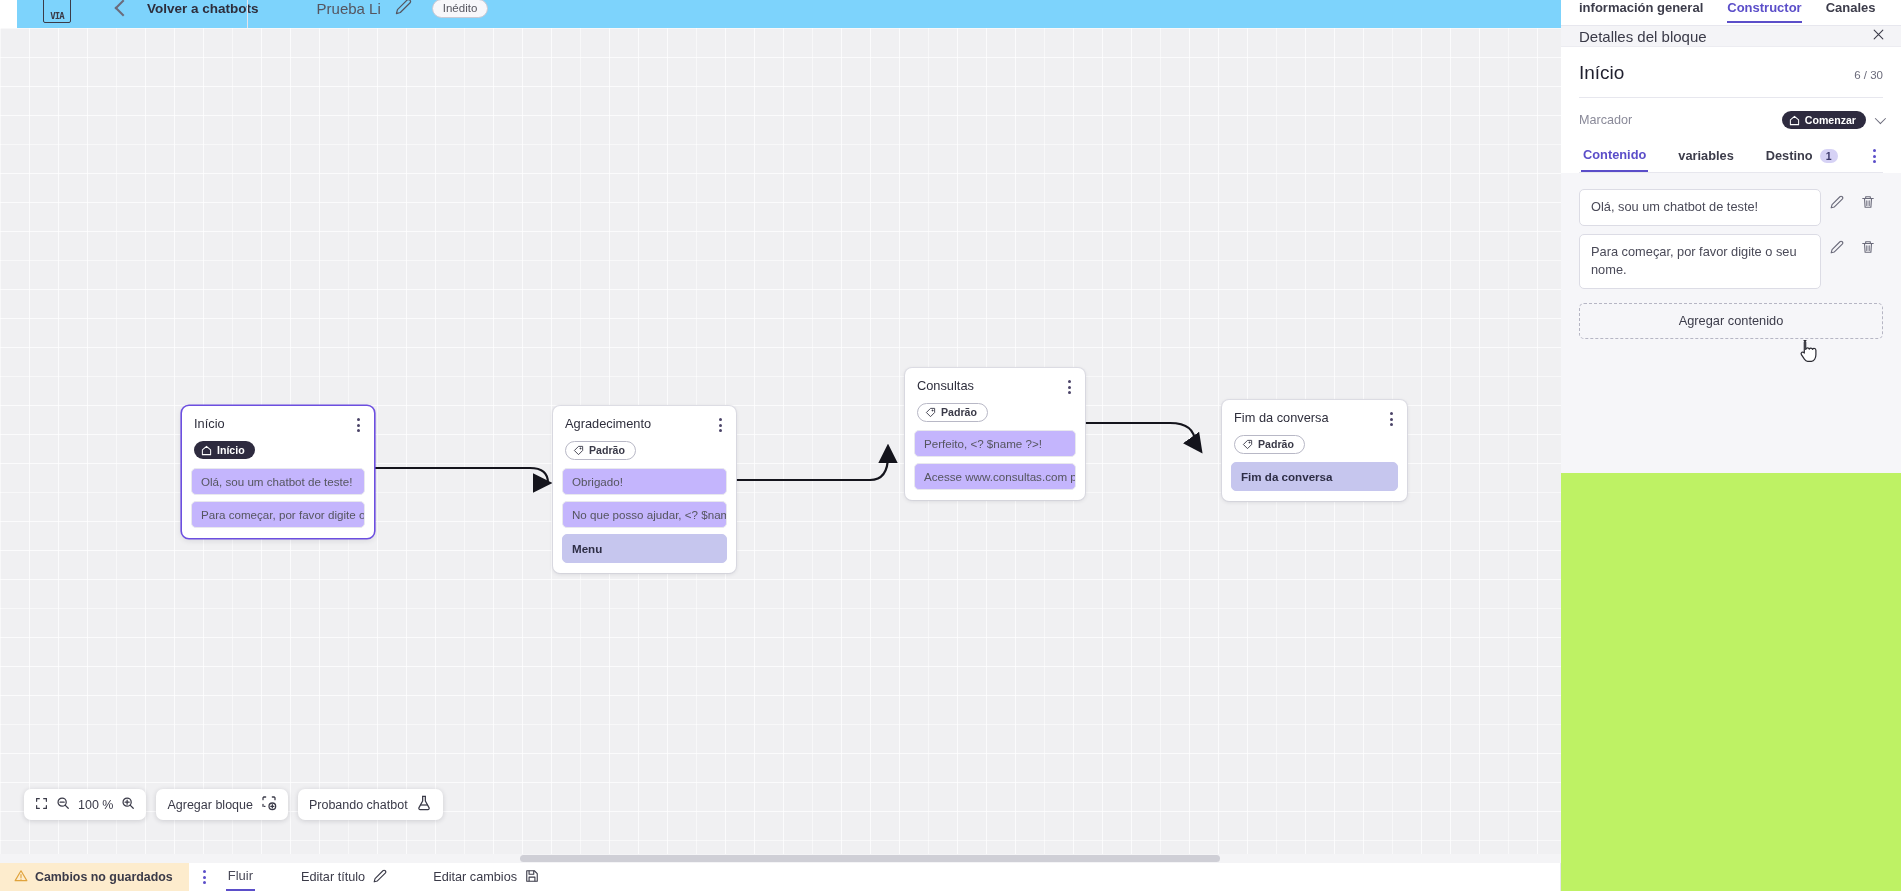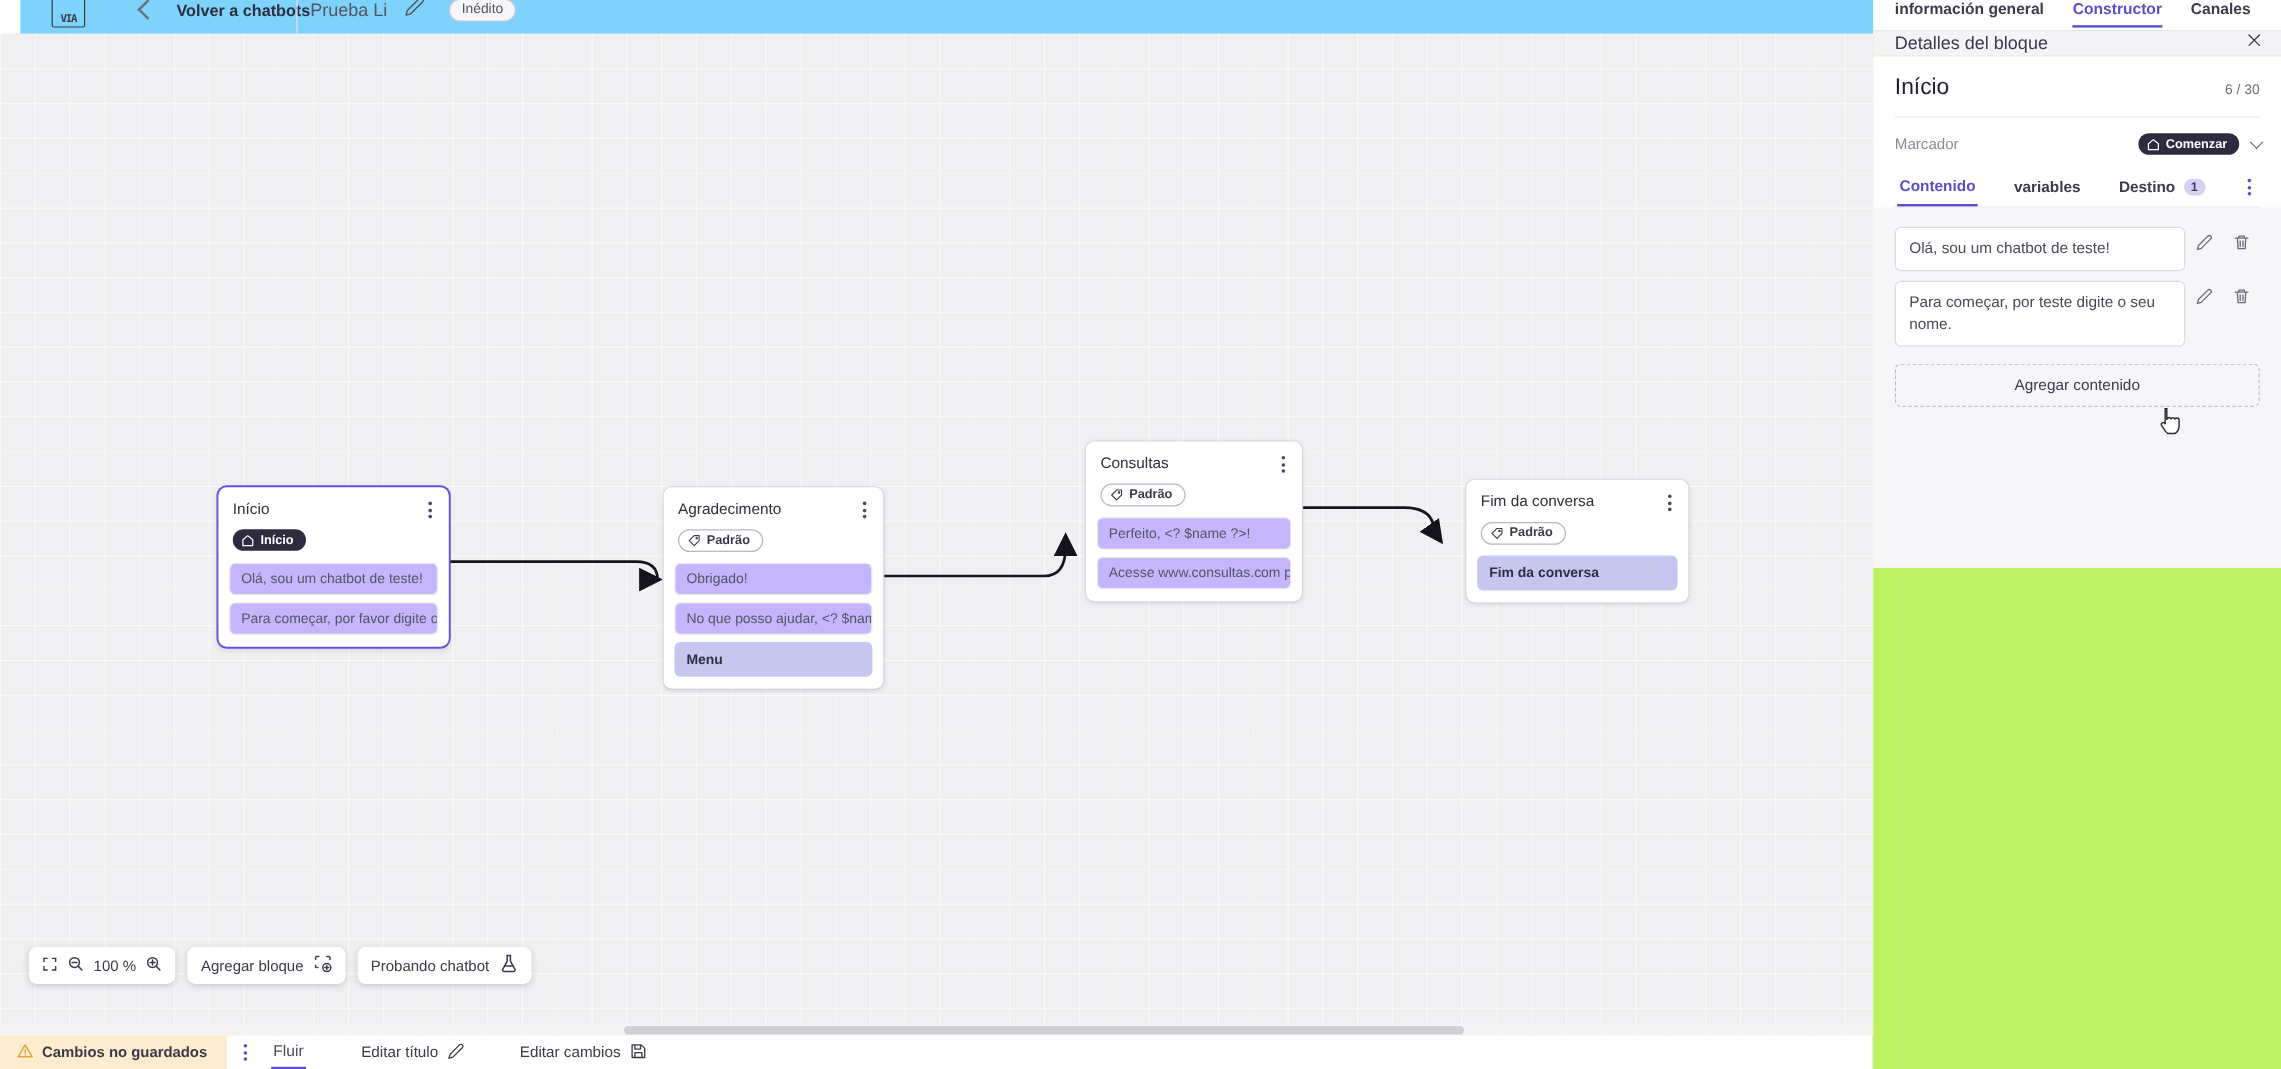--- a/index.html
+++ b/index.html
@@ -31,21 +31,21 @@
   }
   .back-label {
     margin-left: 18px; margin-top: -12px; font-size: 13.5px; font-weight: 700;
     color: #2e2e3c; cursor: pointer; white-space: nowrap;
   }
   .hdr-divider {
     position: absolute; left: 230px; top: -8px; width: 1px; height: 36px;
     background: #e3e3ea;
   }
   .proj-title {
-    margin-top: -12px; font-size: 15px; color: #55555f;
+    margin-left: 58px; margin-top: -12px; font-size: 15px; color: #55555f;
     white-space: nowrap;
   }
   .pencil-hdr { margin-left: 14px; margin-top: -12px; }
   .pill-unpub {
     margin-left: 20px; margin-top: -12px;
     border: 1px solid #c9c9d4; border-radius: 11px;
     padding: 2px 10px 3px; font-size: 11.5px; color: #55555f;
     background: #f7f7fa; white-space: nowrap;
   }
 
@@ -478,21 +478,21 @@
               <path d="M17 3a2.8 2.8 0 0 1 4 4L7.5 20.5 2 22l1.5-5.5Z"></path>
             </svg>
         </div>
         <div class="cact">
           <svg width="14" height="14" viewBox="0 0 24 24" fill="none" stroke="#6b6b7b" stroke-width="1.9" stroke-linecap="round" stroke-linejoin="round">
               <path d="M3 6h18M8 6V3h8v3M6 6l1 15h10l1-15M10 10v8M14 10v8"></path>
             </svg>
         </div>
       </div>
       <div class="crow">
-        <div class="cbox">Para começar, por teste digite o seu nome.</div>
+        <div class="cbox">Para começar, por favor digite o seu nome.</div>
         <div class="cact">
           <svg width="14" height="14" viewBox="0 0 24 24" fill="none" stroke="#6b6b7b" stroke-width="1.9" stroke-linecap="round" stroke-linejoin="round">
               <path d="M17 3a2.8 2.8 0 0 1 4 4L7.5 20.5 2 22l1.5-5.5Z"></path>
             </svg>
         </div>
         <div class="cact">
           <svg width="14" height="14" viewBox="0 0 24 24" fill="none" stroke="#6b6b7b" stroke-width="1.9" stroke-linecap="round" stroke-linejoin="round">
               <path d="M3 6h18M8 6V3h8v3M6 6l1 15h10l1-15M10 10v8M14 10v8"></path>
             </svg>
         </div>

